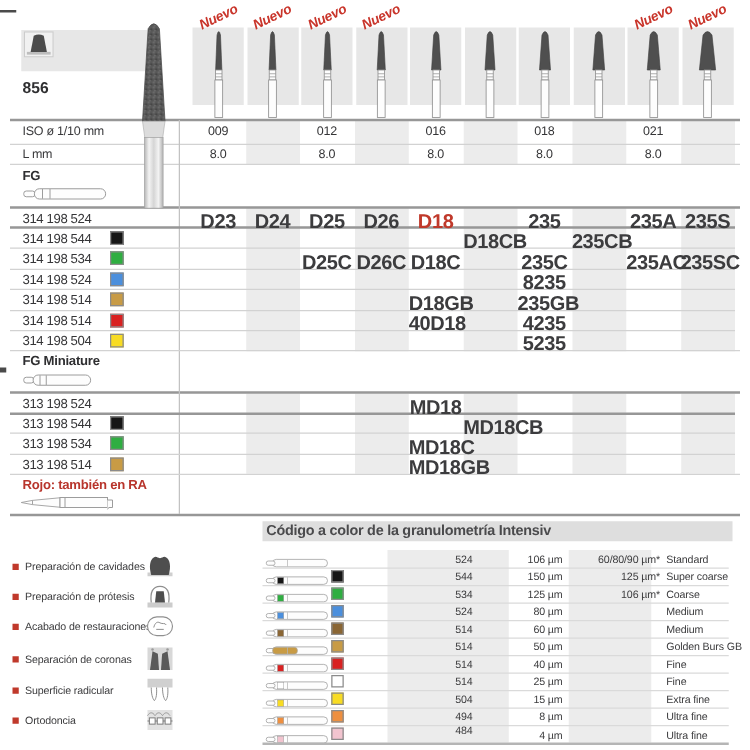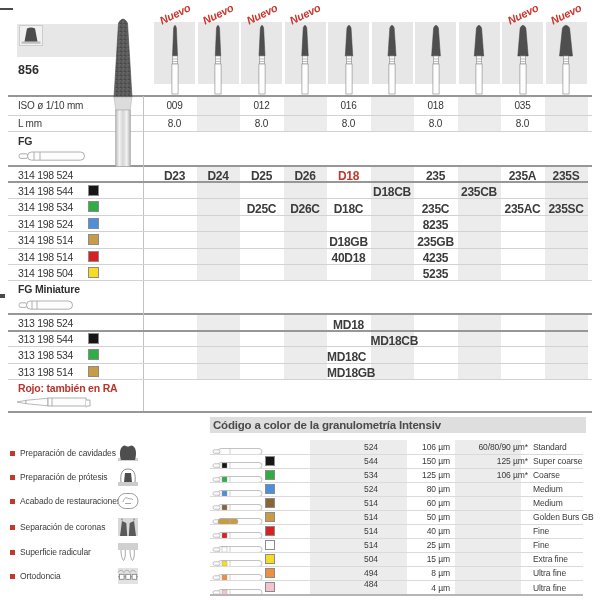--- a/index.html
+++ b/index.html
@@ -6,21 +6,21 @@
   #page{position:relative;width:600px;height:600px;background:#ffffff;overflow:hidden;
         font-family:"Liberation Sans",sans-serif;color:#3a3a3c;}
   .abs{position:absolute;}
   .chip{background:#e7e7e7;}
   .band{background:#ececec;}
   .hline{background:#d2d2d2;height:1px;}
   .hline.thick{background:#979797;height:2px;}
   .vline{background:#c2c2c2;width:1px;}
   .lbl{font-size:10px;letter-spacing:-0.2px;white-space:nowrap;}
   .part{font-size:10.5px;letter-spacing:-0.3px;white-space:nowrap;color:#353537;}
-  .cell{font-size:12px;font-weight:700;letter-spacing:-0.3px;text-align:center;color:#3c3c3e;}
+  .cell{font-size:16px;font-weight:700;letter-spacing:-0.3px;text-align:center;color:#3c3c3e;}
   .cell.red{color:#c0392b;}
   .isoval{font-size:10px;text-align:center;color:#353537;letter-spacing:-0.2px;}
   .sq{width:11px;height:11px;border:0.5px solid #8b8b8b;box-sizing:border-box;}
   .boldlbl{font-weight:700;font-size:10.5px;color:#2f2f31;letter-spacing:-0.2px;}
   .nuevo{color:#c9352b;font-weight:700;font-style:italic;font-size:11px;
          transform:rotate(-26deg);text-align:center;width:44px;letter-spacing:-0.2px;}
   .secthead{background:#dedede;font-weight:700;font-size:11.5px;color:#4a4a4c;
             line-height:16px;padding-left:3px;letter-spacing:-0.2px;white-space:nowrap;}
   .symlbl{font-size:8.5px;color:#3b3b3d;letter-spacing:-0.1px;white-space:nowrap;}
   .bullet{width:5px;height:5px;background:#c0392b;}
@@ -135,21 +135,21 @@
       <div class="isoval" style="position:absolute;left:457.5px;top:118px;width:43px;">8.0</div>
       <div class="chip" style="position:absolute;left:502px;top:22px;width:41px;height:62px;"></div>
       <div class="nuevo" style="position:absolute;left:500.5px;top:8px;z-index:7;">Nuevo</div>
       <div style="position:absolute;left:512.5px;top:20px;z-index:5;"><svg width="20" height="78" viewBox="0 0 20 78">
       <path d="M7.14,8 Q10,2.5 12.86,8 L15.2,36 L4.8,36 Z" fill="#4f4f4f" stroke="#404040" stroke-width="0.5"></path>
       <rect x="7.4" y="36" width="5.2" height="8" fill="#fdfdfd" stroke="#949494" stroke-width="0.7"></rect>
       <line x1="7.4" y1="39" x2="12.6" y2="39" stroke="#949494" stroke-width="0.6"></line>
       <line x1="7.4" y1="41.5" x2="12.6" y2="41.5" stroke="#949494" stroke-width="0.6"></line>
       <rect x="6.9" y="44" width="6.2" height="30" fill="#fdfdfd" stroke="#949494" stroke-width="0.7"></rect>
     </svg></div>
-      <div class="isoval" style="position:absolute;left:501px;top:100px;width:43px;">035</div>
+      <div class="isoval" style="position:absolute;left:501px;top:100px;width:43px;">021</div>
       <div class="isoval" style="position:absolute;left:501px;top:118px;width:43px;">8.0</div>
       <div class="chip" style="position:absolute;left:545.5px;top:22px;width:41px;height:62px;"></div>
       <div class="nuevo" style="position:absolute;left:544px;top:8px;z-index:7;">Nuevo</div>
       <div style="position:absolute;left:556px;top:20px;z-index:5;"><svg width="20" height="78" viewBox="0 0 20 78">
       <path d="M6.425,8 Q10,2.5 13.575,8 L16.5,36 L3.5,36 Z" fill="#4f4f4f" stroke="#404040" stroke-width="0.5"></path>
       <rect x="7.4" y="36" width="5.2" height="8" fill="#fdfdfd" stroke="#949494" stroke-width="0.7"></rect>
       <line x1="7.4" y1="39" x2="12.6" y2="39" stroke="#949494" stroke-width="0.6"></line>
       <line x1="7.4" y1="41.5" x2="12.6" y2="41.5" stroke="#949494" stroke-width="0.6"></line>
       <rect x="6.9" y="44" width="6.2" height="30" fill="#fdfdfd" stroke="#949494" stroke-width="0.7"></rect>
     </svg></div>

